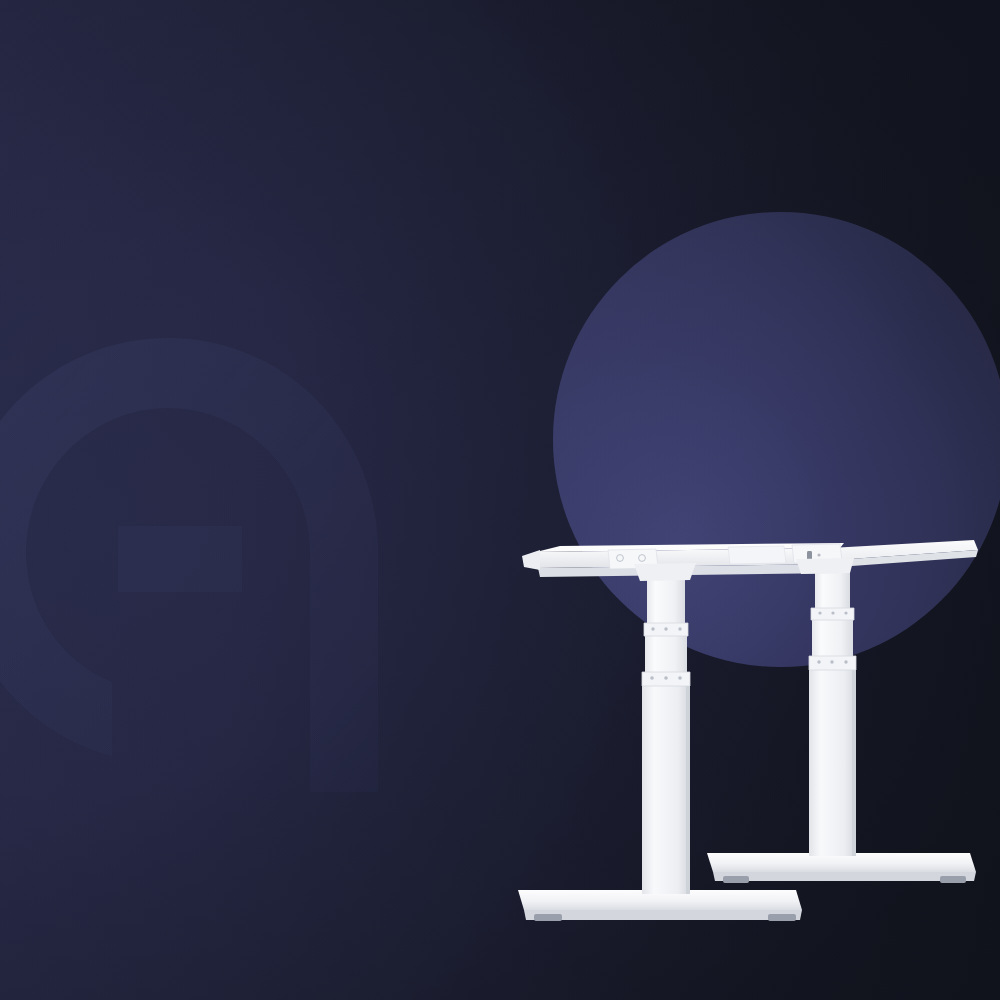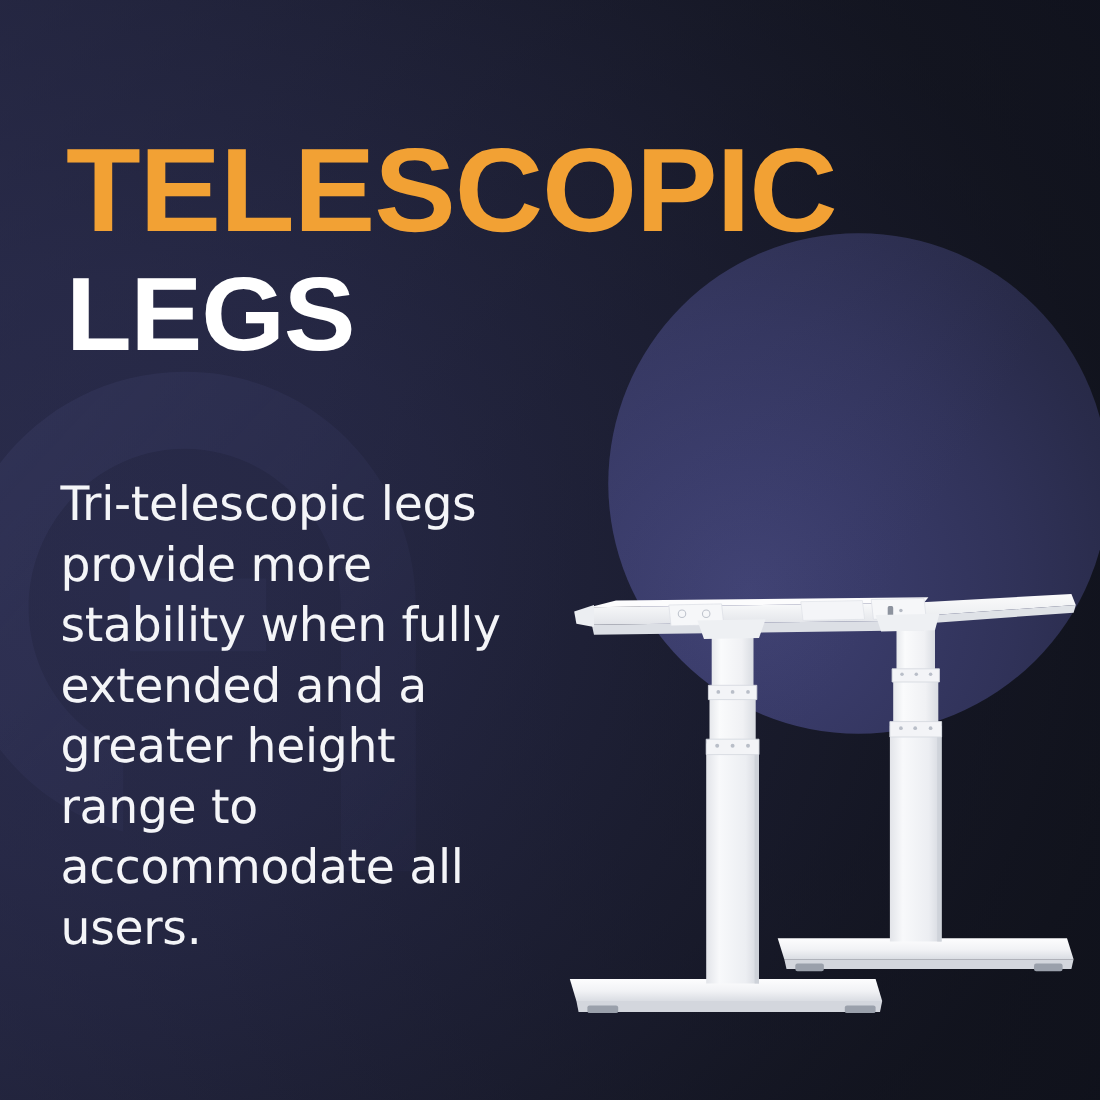--- a/index.html
+++ b/index.html
@@ -135,26 +135,21 @@
         <linearGradient id="wmg" x1="0" y1="0" x2="1" y2="1">
           <stop offset="0%" stop-color="#474a78" stop-opacity="0.55"></stop>
           <stop offset="100%" stop-color="#32345a" stop-opacity="0.30"></stop>
         </linearGradient>
       </defs>
       <path d="M238 8 C120 8 26 104 26 222 C26 320 92 402 182 426 L182 352 C132 332 96 282 96 222 C96 144 160 78 238 78 C316 78 380 144 380 222 L380 462 L448 462 L448 222 C448 104 356 8 238 8 Z" fill="url(#wmg)"></path>
       <path d="M188 196 L312 196 L312 262 L188 262 Z" fill="#3d3f6a" opacity="0.38"></path>
     </svg>
   </div>
 
-  <div class="headline-block">
-    <h1 class="headline-1">TELESCOPIC</h1>
-    <h2 class="headline-2">LEGS</h2>
-  </div>
-
-  <p class="body-copy">Tri-telescopic legs provide more stability when fully extended and a greater height range to accommodate all users.</p>
+
 
   <div class="product">
     <svg viewBox="0 0 500 420" xmlns="http://www.w3.org/2000/svg">
       <defs>
         <linearGradient id="topFace" x1="0" y1="0" x2="0" y2="1">
           <stop offset="0%" stop-color="#fbfbfc"></stop>
           <stop offset="100%" stop-color="#eceef1"></stop>
         </linearGradient>
         <linearGradient id="legFace" x1="0" y1="0" x2="1" y2="0">
           <stop offset="0%" stop-color="#e6e8ec"></stop>

